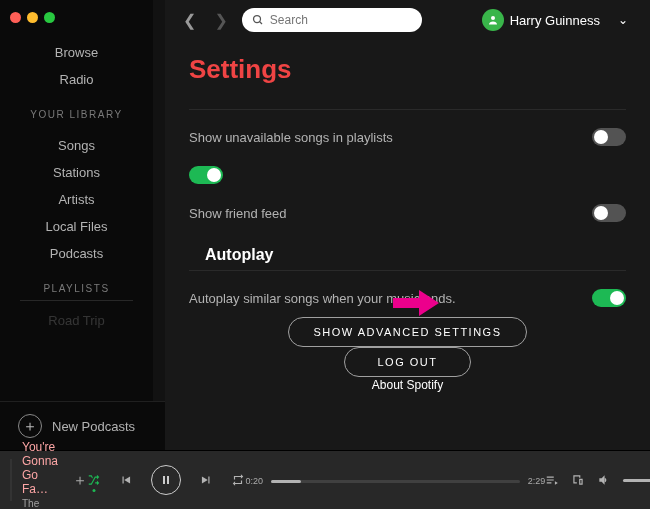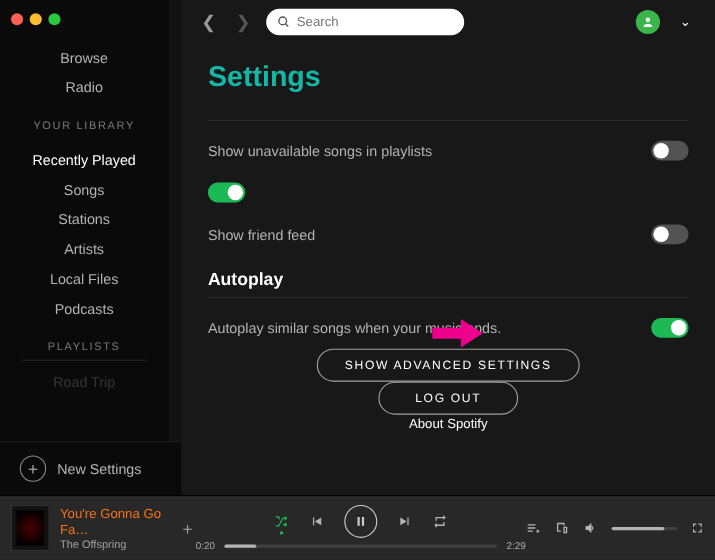--- a/index.html
+++ b/index.html
@@ -36,45 +36,45 @@
   .topbar { display:flex; align-items:center; height:40px; padding:0 14px; gap:10px; }
   .navarrow { color:#999; font-size:16px; padding:0 4px; cursor:pointer; }
   .search-pill { background:#fff; border-radius:20px; height:24px; flex:0 0 180px; display:flex; align-items:center; padding:0 10px; color:#555; gap:6px; }
   .search-pill input { border:none; outline:none; font-size:12px; width:120px; background:transparent; color:#333; }
   .spacer { flex:1; }
   .user { display:flex; align-items:center; gap:6px; color:#fff; font-size:13px; }
   .avatar { width:22px; height:22px; border-radius:50%; background:#39b54a; display:flex; align-items:center; justify-content:center; }
   .avatar svg { width:12px; height:12px; fill:#fff; }
   .chev { color:#fff; padding:0 8px; font-size:12px; }
   .content { padding: 0 24px 10px 24px; }
-  h1 { color:#14b8a6; font-size:26px; font-weight:700; margin: 14px 0 24px 0; }
-  h2 { color:#fff; font-size:16px; font-weight:700; margin: 14px 0 6px 0; }
+  h1 { color:#ef4444; font-size:26px; font-weight:700; margin: 14px 0 24px 0; }
+  h2 { color:#fff; font-size:16px; font-weight:700; margin: 14px 0 6px 16px; }
   .hr { border-top:1px solid #2a2a2a; margin-bottom: 8px; }
   .row { display:flex; align-items:center; justify-content:space-between; padding: 10px 0; font-size:13px; color:#b3b3b3; }
   .toggle { width:34px; height:18px; border-radius:10px; background:#535353; position:relative; flex:0 0 auto; cursor:pointer; }
   .toggle .knob { position:absolute; width:14px; height:14px; background:#fff; border-radius:50%; top:2px; left:2px; }
   .toggle.on { background:#1db954; }
   .toggle.on .knob { left:18px; }
   .btn-outline { border:1px solid #a0a0a0; color:#fff; background:transparent; border-radius:20px; padding:8px 24px; font-size:11px; letter-spacing:1.5px; cursor:pointer; }
   .center { text-align:center; }
   .about { color:#fff; font-size:12px; margin-top:10px; cursor:pointer; }
   .arrow-callout { position:absolute; left:420px; top:290px; pointer-events:none; }
   .arrow-callout-inner { position:relative; left:-194px; top:-2px; }
   .playbar {
     position:absolute; left:0; right:0; bottom:0; height:59px;
     background:#282828; display:flex; align-items:center; padding:0 10px;
     border-top:1px solid #000;
   }
   .art { width:42px; height:42px; background:#111; border:1px solid #333; position:relative; overflow:hidden; }
   .art::before { content:""; position:absolute; inset:4px; background:radial-gradient(circle at 50% 50%, #4a0000 0%, #000 80%); }
   .track { margin-left:10px; }
-  .track .t { color:#f97316; font-size:12px; }
+  .track .t { color:#fca5a5; font-size:12px; }
   .track .a { color:#a0a0a0; font-size:10px; margin-top:2px; }
   .addbtn { color:#aaa; margin-left:10px; font-size:15px; cursor:pointer; }
-  .controls { flex:1; display:flex; flex-direction:column; align-items:center; }
+  .controls { flex:1; display:flex; flex-direction:row; align-items:center; }
   .ctrl-row { display:flex; align-items:center; gap:18px; color:#bbb; }
   .ctrl-row .ic { cursor:pointer; font-size:13px; display:flex; align-items:center; }
   .ctrl-row .ic svg { fill:#b3b3b3; }
   .play { width:30px; height:30px; border:1.5px solid #ccc; border-radius:50%; display:flex; align-items:center; justify-content:center; cursor:pointer; }
   .play svg { fill:#ccc; }
   .progress-row { display:flex; align-items:center; gap:8px; width:300px; margin-top:2px; }
   .time { font-size:9px; color:#aaa; }
   .bar { flex:1; height:3px; background:#404040; border-radius:2px; position:relative; }
   .bar .fill { position:absolute; left:0; top:0; height:100%; width:12%; background:#b3b3b3; border-radius:2px; }
   .right-ctrls { display:flex; align-items:center; gap:12px; color:#aaa; }
@@ -95,35 +95,34 @@
     <span class="tr-red"></span>
     <span class="tr-yel"></span>
     <span class="tr-grn"></span>
   </div>
   <div class="nav-section">
     <div class="nav-item">Browse</div>
     <div class="nav-item">Radio</div>
   </div>
   <div class="nav-header">YOUR LIBRARY</div>
   <div class="nav-section">
-    <div class="nav-item bright">Recently Played</div>
     <div class="nav-item">Songs</div>
     <div class="nav-item">Stations</div>
     <div class="nav-item">Artists</div>
     <div class="nav-item">Local Files</div>
     <div class="nav-item">Podcasts</div>
   </div>
   <div class="nav-header">PLAYLISTS</div>
   <div class="divider"></div>
   <div class="nav-section">
     <div class="nav-item fade-item">Road Trip</div>
   </div>
   <div class="new-playlist">
     <span class="plus-circle">＋</span>
-    <span>New Settings</span>
+    <span>New Podcasts</span>
   </div>
 </div>
 
 <div class="main">
   <div class="topbar">
     <span class="navarrow">❮</span>
     <span class="navarrow" style="color:#555">❯</span>
     <div class="search-pill">
       <svg width="12" height="12" viewBox="0 0 24 24" fill="none" stroke="#555" stroke-width="2.5">
           <circle cx="10" cy="10" r="7"></circle>
@@ -132,20 +131,21 @@
       <input placeholder="Search" style="">
     </div>
     <div class="spacer"></div>
     <div class="user">
       <span class="avatar">
         <svg viewBox="0 0 24 24">
             <circle cx="12" cy="8" r="4"></circle>
             <path d="M4 21c0-4 4-6 8-6s8 2 8 6z"></path>
           </svg>
       </span>
+      <span>Harry Guinness</span>
     </div>
     <span class="chev">⌄</span>
   </div>
 
   <div class="content">
     <h1>Settings</h1>
     <div class="hr"></div>
 
     <div class="row">
       <span>Show unavailable songs in playlists</span>

